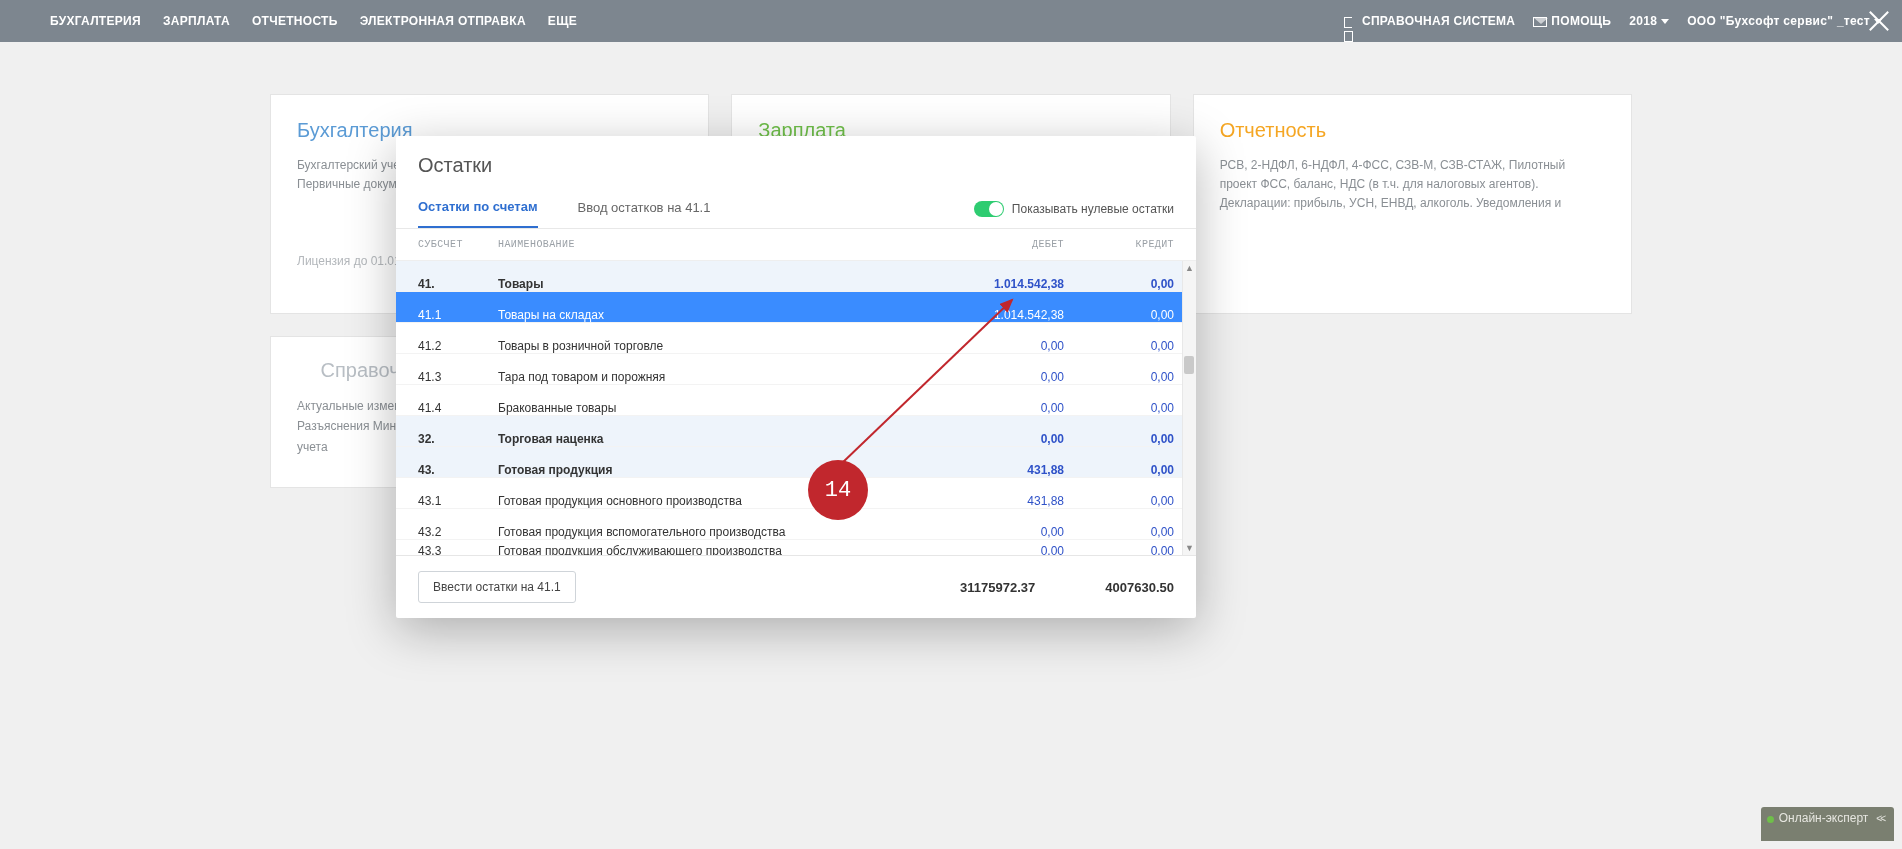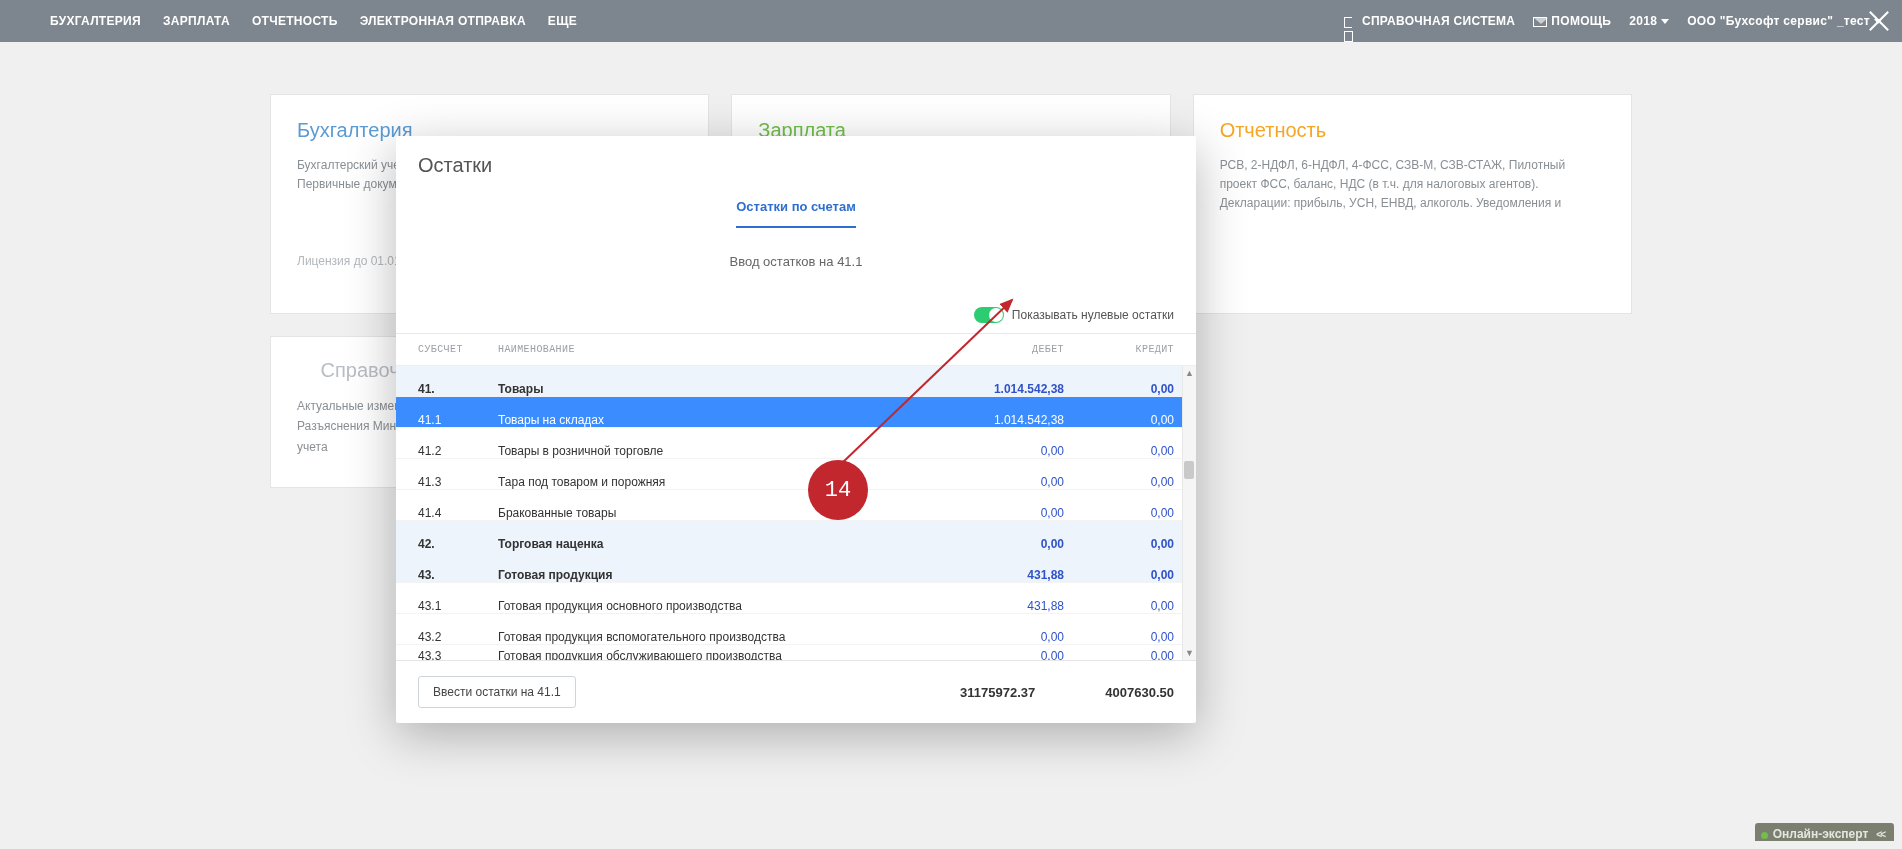--- a/index.html
+++ b/index.html
@@ -79,23 +79,22 @@
   
   .modal {
     position:absolute; left:396px; top:136px; width:800px;
     background:#fff; box-shadow:0 12px 50px rgba(0,0,0,0.28);
     border-radius:2px;
   }
   .modal-header {
     padding:18px 22px 8px; font-size:20px; color:#555;
   }
   .tabs {
-    display:flex; gap:26px; padding:14px 22px 0; border-bottom:1px solid #e8e8e8;
+    display:flex; gap:40px; padding:14px 22px 0; border-bottom:1px solid #e8e8e8;
     align-items:center;
-    flex-direction:column;
   }
   .tab { font-size:13px; color:#666; padding-bottom:12px; cursor:pointer;}
   .tab.active { color:#2f6fd0; border-bottom:2px solid #2f6fd0; font-weight:600;}
   .toggle-wrap { margin-left:auto; display:flex; align-items:center; gap:8px; padding-bottom:10px;}
   .toggle {
     width:30px; height:16px; background:#2ecc71; border-radius:10px; position:relative;
   }
   .toggle::after{
     content:""; position:absolute; right:1px; top:1px; width:14px; height:14px; background:#fff; border-radius:50%;
   }
@@ -153,22 +152,22 @@
     z-index:50;
     font-family:Liberation Mono, monospace;
   }
   .anno-line{
     position:absolute; z-index:49;
   }
 
   
   .online-tab{
     position:absolute; right:8px; bottom:8px;
-    background:#7a7f70; color:#e6e6e0; font-size:12px; padding:4px 10px 0 18px; border-radius:3px 3px 0 0;
-    display:flex; align-items:center; gap:8px;font-weight:bold;
+    background:#7a7f70; color:#e6e6e0; font-size:12px; padding:4px 10px 16px 18px; border-radius:3px 3px 0 0;
+    display:flex; align-items:center; gap:8px;
   }
   .online-dot{ width:7px; height:7px; background:#6fbf4a; border-radius:50%; position:absolute; left:6px; top:9px;}
   .online-chev{ font-size:10px; letter-spacing:-2px;}
 </style>
 </head>
 <body>
 
 <div class="topnav">
   <div class="left" id="nav-left">
       <span style="cursor: pointer;">БУХГАЛТЕРИЯ</span>
@@ -249,21 +248,21 @@
         <div class="col-deb">0,00</div>
         <div class="col-cred">0,00</div>
       </div>
       <div class="row">
         <div class="col-sub">41.4</div>
         <div class="col-name">Бракованные товары</div>
         <div class="col-deb">0,00</div>
         <div class="col-cred">0,00</div>
       </div>
       <div class="row group">
-        <div class="col-sub">42.</div>
+        <div class="col-sub">32.</div>
         <div class="col-name">Торговая наценка</div>
         <div class="col-deb">0,00</div>
         <div class="col-cred">0,00</div>
       </div>
       <div class="row group">
         <div class="col-sub">43.</div>
         <div class="col-name">Готовая продукция</div>
         <div class="col-deb">431,88</div>
         <div class="col-cred">0,00</div>
       </div>

